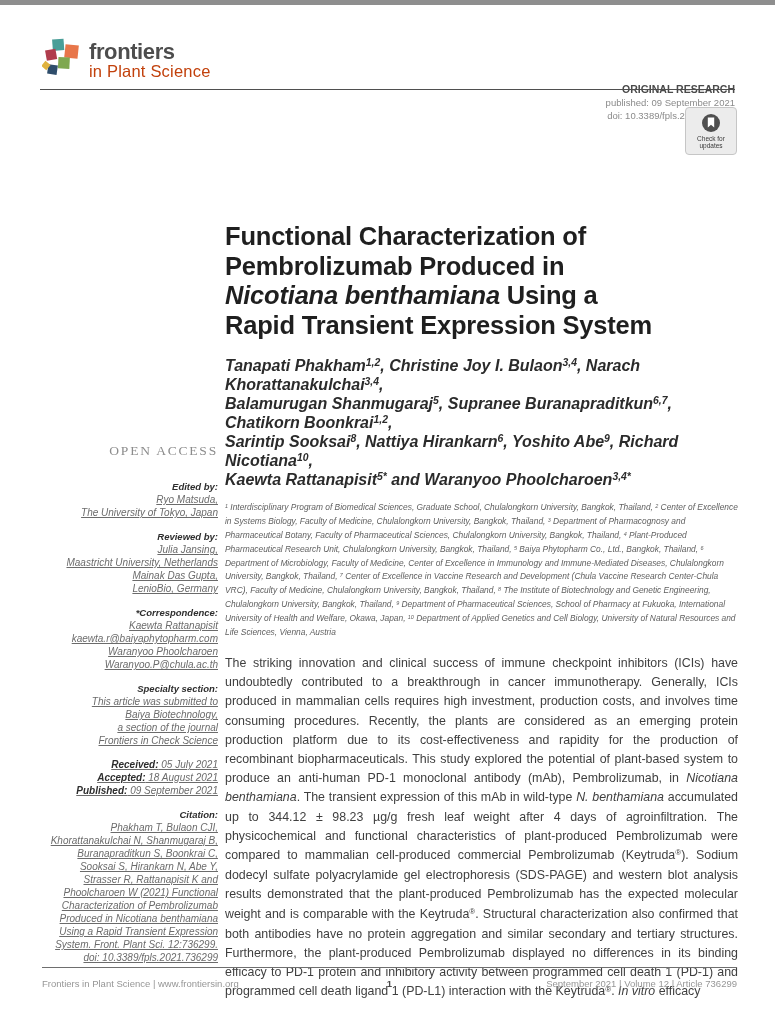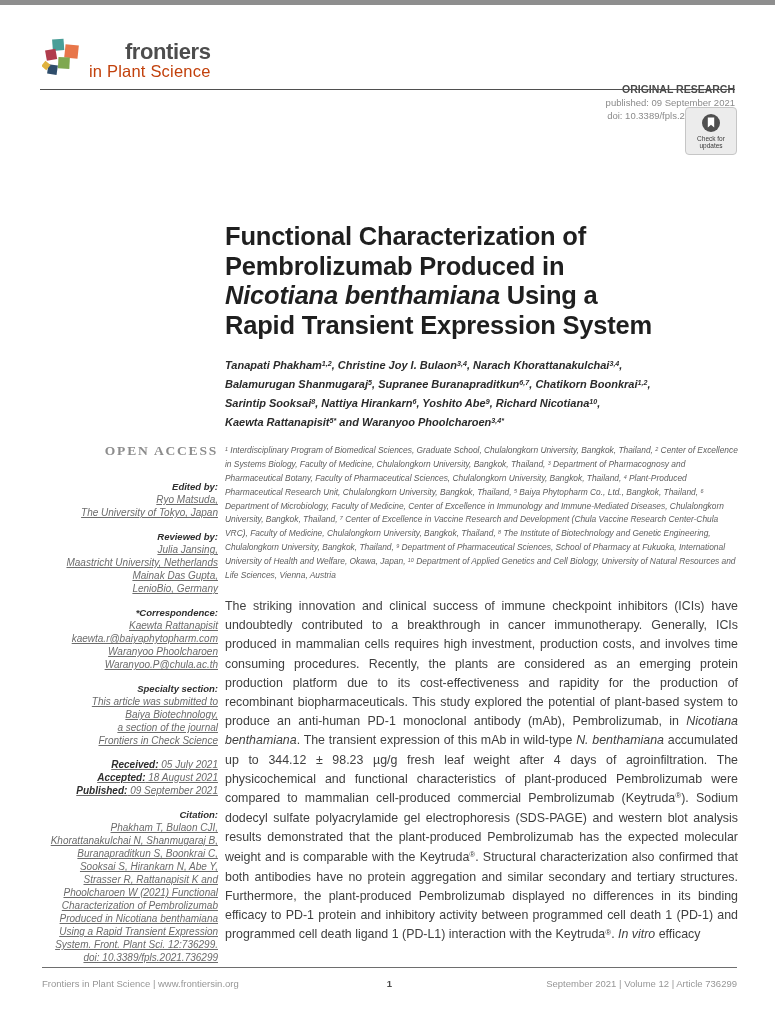--- a/index.html
+++ b/index.html
@@ -3,46 +3,46 @@
 <meta charset="utf-8">
 <style>
   html,body{margin:0;padding:0;background:#fff;}
   .page{position:relative;width:775px;height:1024px;background:#fff;overflow:hidden;
         font-family:"Liberation Sans",sans-serif;color:#333;}
   .top-strip{position:absolute;top:0;left:0;width:775px;height:5px;background:#8e8e8e;}
 
   
   .logo{position:absolute;top:38px;left:42px;display:flex;align-items:flex-start;gap:7px;}
   .logo-icon{width:40px;height:46px;}
-  .logo-text{padding-top:4px;text-align:right;}
+  .logo-text{padding-top:4px;}
   .logo-name{font-size:22px;font-weight:bold;color:#4d4d4d;line-height:20px;letter-spacing:-0.4px;}
   .logo-sub{font-size:16.5px;color:#c2410c;line-height:19px;letter-spacing:0.2px;}
   .header-right{position:absolute;top:49px;right:40px;text-align:right;}
   .article-type{font-size:10.5px;font-weight:bold;color:#4a4a4a;line-height:13px;margin-top:34px;}
   .header-meta{font-size:9.5px;color:#8a8a8a;line-height:13px;}
   .header-rule{position:absolute;top:89px;left:40px;width:695px;height:0;
                border:none;border-top:1.5px solid #4f4f4f;margin:0;}
   .check-badge{position:absolute;top:107px;right:38px;width:50px;height:46px;background:#ececec;
                border:1px solid #c6c6c6;border-radius:4px;display:flex;flex-direction:column;
                align-items:center;justify-content:center;gap:2px;cursor:pointer;}
   .check-text{font-size:6.5px;color:#3a3a3a;text-align:center;line-height:7.5px;}
 
   
   .sidebar{position:absolute;left:30px;top:443px;width:188px;text-align:right;}
   .open-access{font-family:"Liberation Serif",serif;font-size:13.5px;color:#8c8c8c;
-               letter-spacing:1.8px;margin-bottom:21px;font-weight:bold;}
+               letter-spacing:1.8px;margin-bottom:21px;}
   .sb-section{margin-bottom:11px;}
   .sb-label{font-size:9.5px;font-weight:bold;font-style:italic;color:#2e2e2e;line-height:13px;}
   .sb-line{font-size:10px;font-style:italic;color:#6b6b6b;line-height:13px;text-decoration:underline;}
 
   
   .article{position:absolute;left:225px;top:222px;width:513px;}
   .title{font-size:25.5px;font-weight:bold;color:#1f1f1f;line-height:29.5px;
          letter-spacing:-0.2px;margin:0 0 17px 0;}
-  .authors{font-size:11px;font-weight:bold;font-style:italic;color:#2b2b2b;
+  .authors{font-size:16px;font-weight:bold;font-style:italic;color:#2b2b2b;
            line-height:17px;margin:0 0 11px 0;}
   .affiliations{font-size:8.4px;font-style:italic;color:#5f5f5f;line-height:13px;
                 margin:0 0 15px 0;text-align:left;}
   .abstract{font-size:12.4px;color:#3f3f3f;line-height:19.2px;text-align:justify;margin:0;}
 
   .s-sup{font-size:65%;position:relative;top:-0.45em;}
   .s-i{font-style:italic;}
   .s-b{font-weight:bold;color:#2e2e2e;}
 
   

